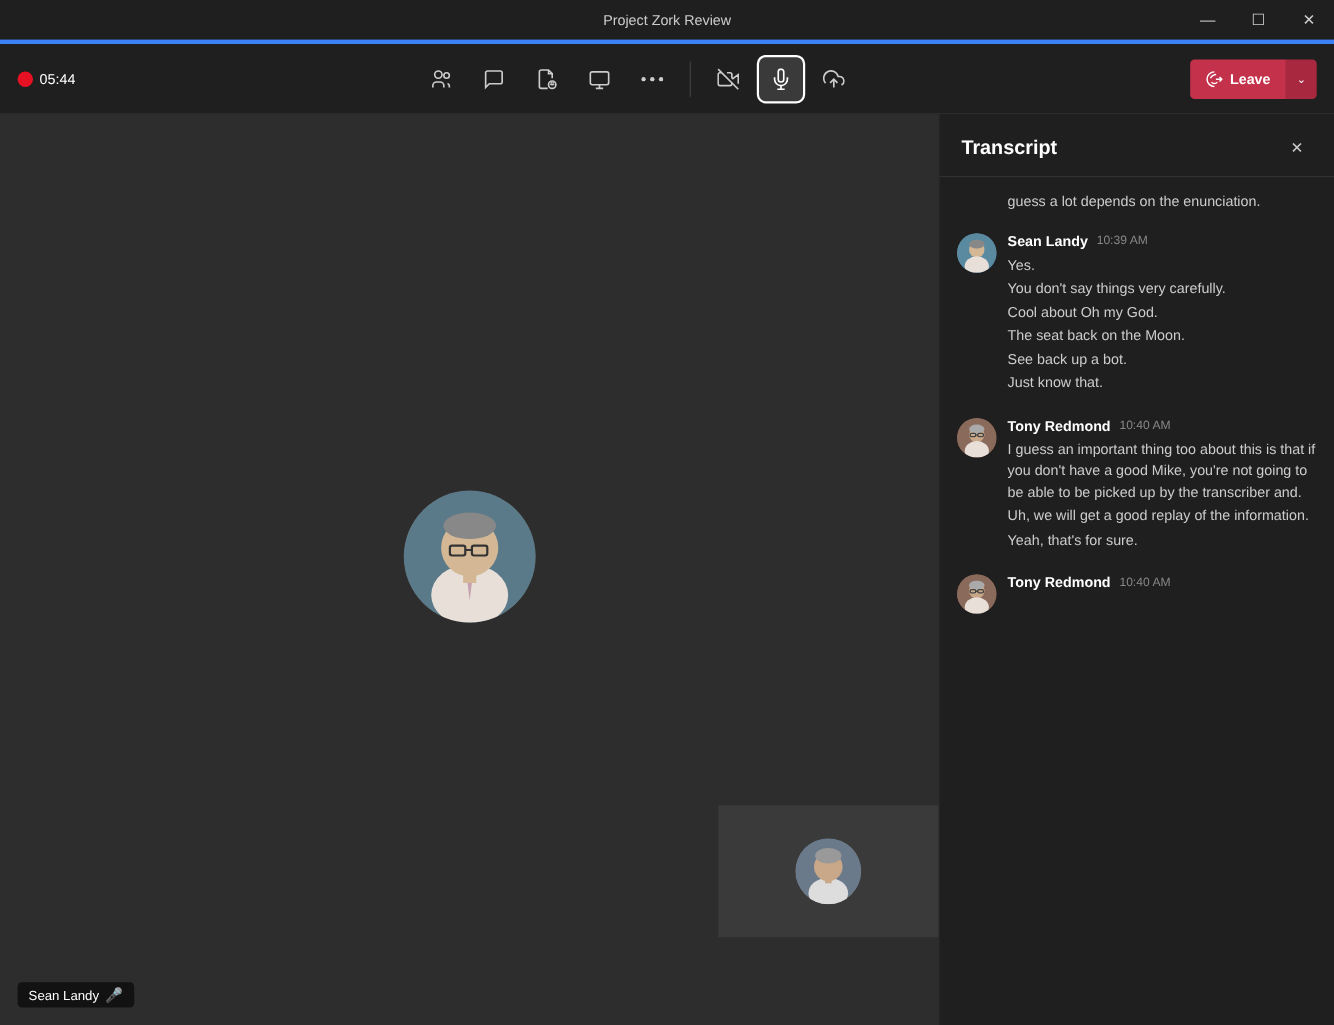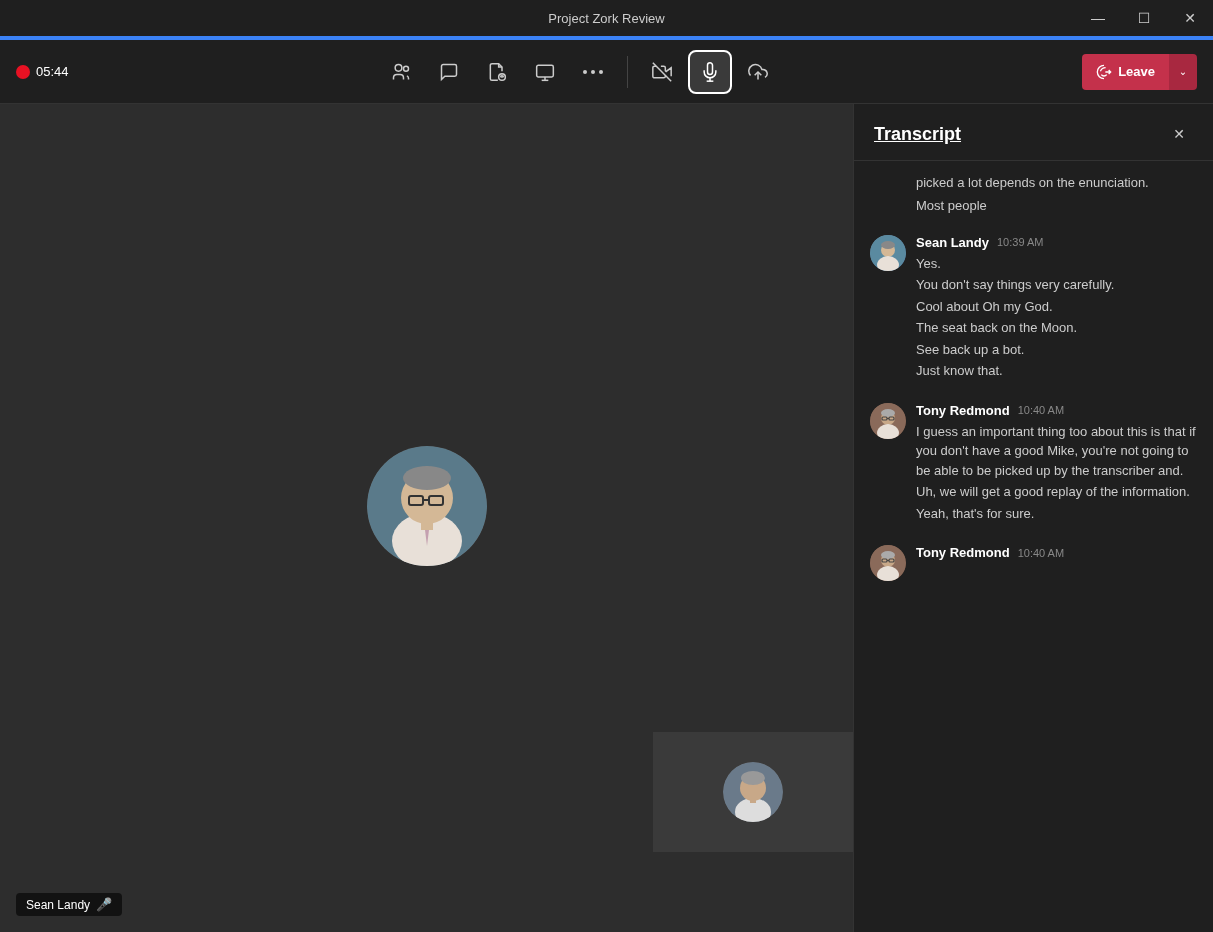--- a/index.html
+++ b/index.html
@@ -225,21 +225,20 @@
       display: flex;
       align-items: center;
       justify-content: space-between;
       padding: 16px 20px 12px;
       border-bottom: 1px solid #333;
     }
     #transcript-title {
       font-size: 18px;
       font-weight: 600;
       color: #fff;
-      text-decoration: underline;
     }
     #transcript-close {
       width: 28px;
       height: 28px;
       display: flex;
       align-items: center;
       justify-content: center;
       cursor: pointer;
       color: #ccc;
       font-size: 14px;
@@ -473,22 +472,21 @@
   <div id="transcript-panel">
     <div id="transcript-header">
       <span id="transcript-title">Transcript</span>
       <div id="transcript-close">✕</div>
     </div>
 
     <div id="transcript-body">
 
       <div class="transcript-continuation">
         <div class="transcript-text">
-          <p>picked a lot depends on the enunciation.</p>
-          <p>Most people</p>
+          <p>guess a lot depends on the enunciation.</p>
         </div>
       </div>
 
       <div class="transcript-entry">
         <div class="transcript-avatar avatar-sean">
           <svg viewBox="0 0 36 36" width="36" height="36" xmlns="http://www.w3.org/2000/svg">
             <circle cx="18" cy="18" r="18" fill="#5a8aa0"></circle>
             <circle cx="18" cy="15" r="7" fill="#d4b896"></circle>
             <ellipse cx="18" cy="30" rx="11" ry="9" fill="#e8e0d8"></ellipse>
             <ellipse cx="18" cy="10" rx="7" ry="4" fill="#888"></ellipse>

